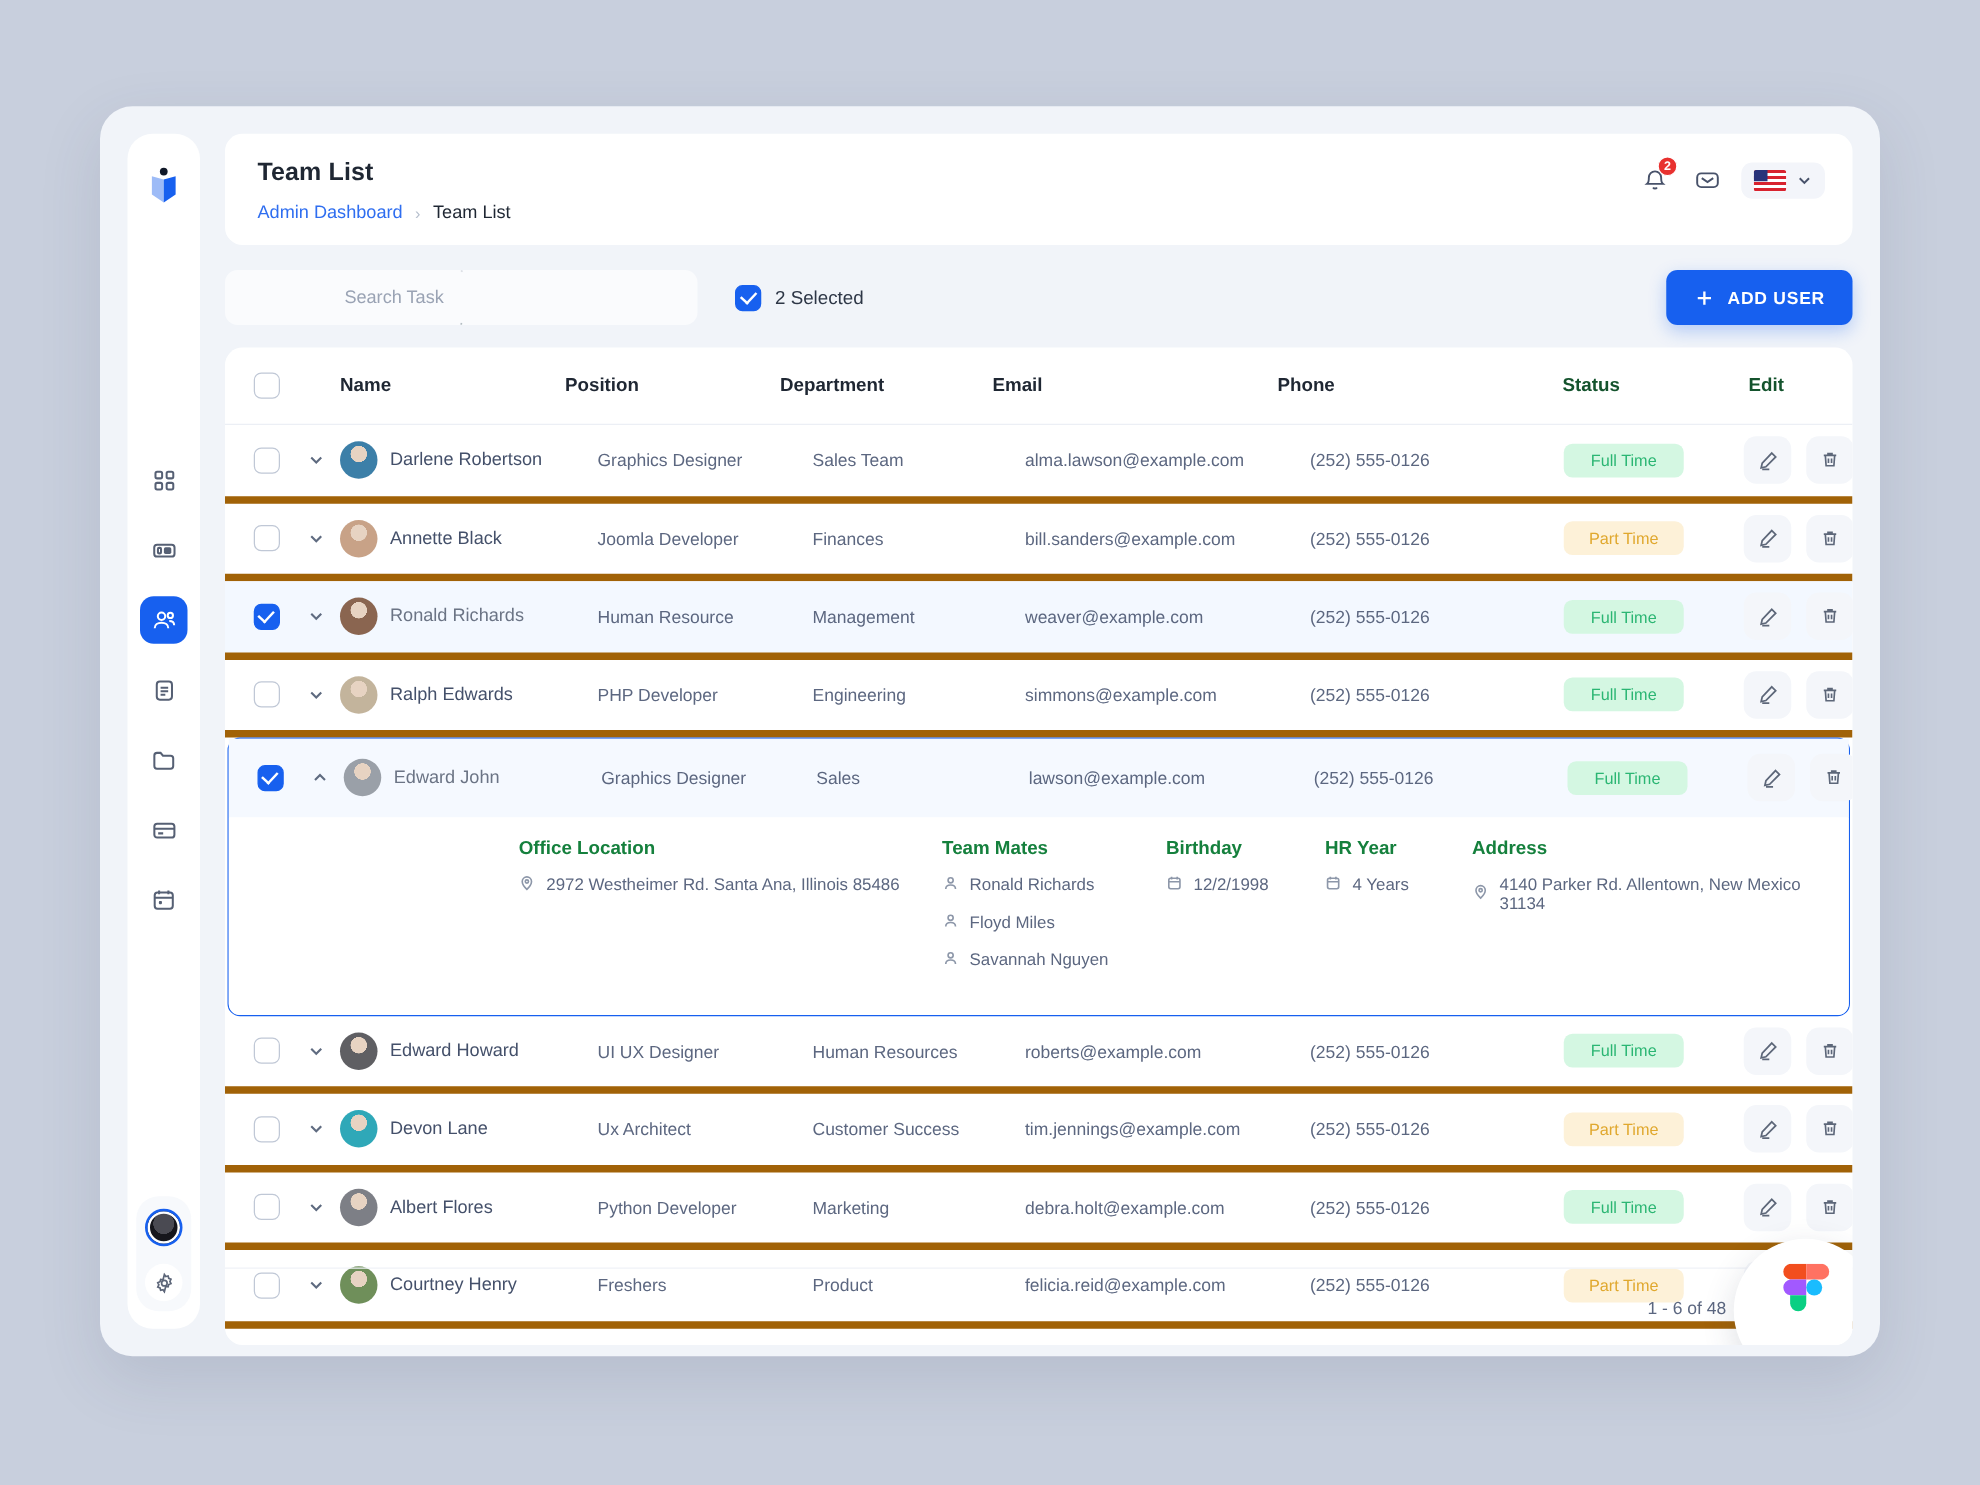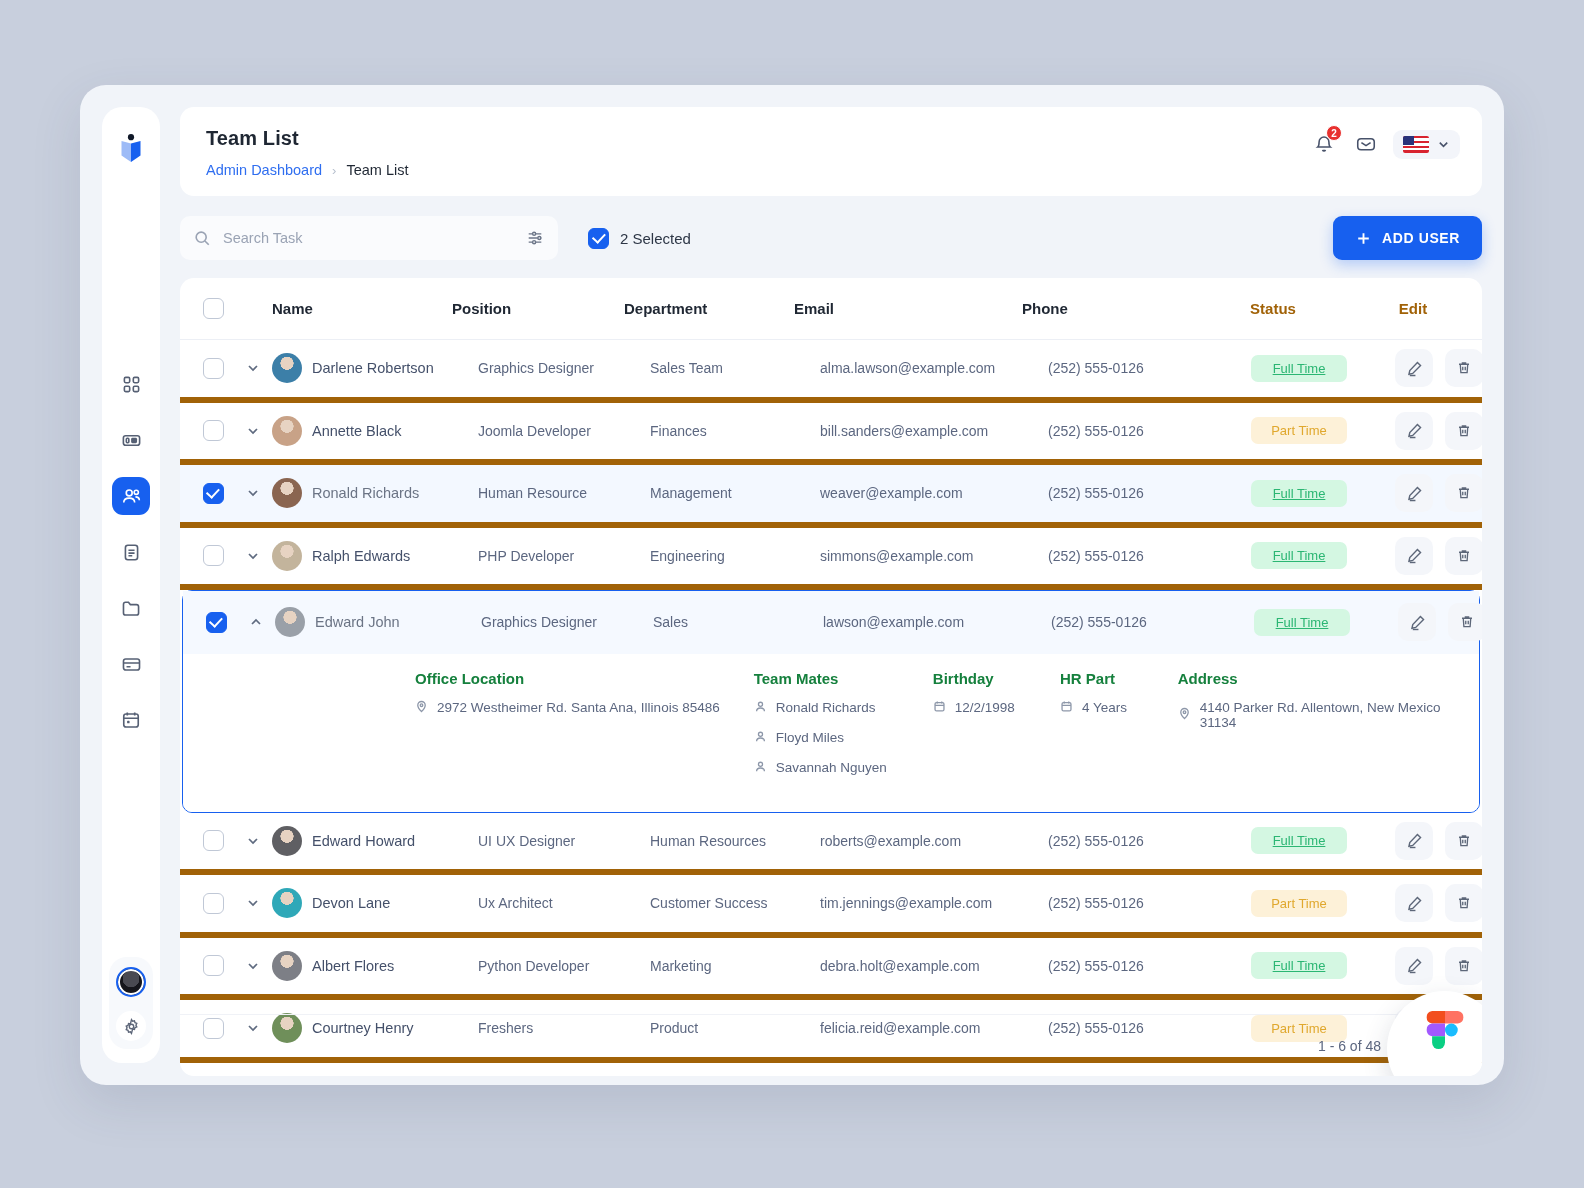--- a/index.html
+++ b/index.html
@@ -73,21 +73,21 @@
   }
   .flag { width:26px; height:17px; border-radius:2px; overflow:hidden; position:relative; background:#fff; }
   .flag .stripes { position:absolute; inset:0;
     background: repeating-linear-gradient(#d8232f 0 2.4px, #fff 2.4px 4.8px); }
   .flag .canton { position:absolute; left:0; top:0; width:11px; height:9px; background:#29337a; }
 
   
   .toolbar { margin-top: 16px; display:flex; align-items:center; height: 52px; }
   .search {
     width: 378px; height: 44px; background:#fafbfd; border-radius: 10px;
-    display:flex; align-items:center; padding: 0 14px; gap: 12px;
+    display:flex; align-items:center; padding: 0 14px; gap: 12px; flex-direction: column;
   }
   .search input {
     flex:1; border:none; outline:none; background:transparent;
     font-size:14.5px; color:#3d4759; font-family:inherit;
   }
   .search input::placeholder { color:#9aa3b4; }
   .sel-wrap { display:flex; align-items:center; gap:11px; margin-left: 30px; }
   .cbox {
     width:21px; height:21px; border-radius:6px; border:1.6px solid #c0c8d6;
     background:#fff; cursor:pointer; flex:none;
@@ -122,31 +122,31 @@
   .c-chev { width: 26px; color:#5f6b80; flex:none; cursor:pointer; display:flex;}
   .c-name { width: 206px; display:flex; align-items:center; gap:10px; flex:none; }
   .c-pos { width: 172px; flex:none; }
   .c-dep { width: 170px; flex:none; }
   .c-mail { width: 228px; flex:none; }
   .c-phone { width: 175px; flex:none; }
   .c-status { width: 152px; flex:none; display:flex; justify-content:center;}
   .c-edit { width: 128px; flex:none; display:flex; justify-content:center; gap:12px;}
   .row.head .c-name,.row.head .c-pos,.row.head .c-dep,.row.head .c-mail,
   .row.head .c-phone { font-size:15px; font-weight:bold; color:#1f2733; }
-  .row.head .c-status,.row.head .c-edit { font-size:15px; font-weight:bold; color:#a16207; }
+  .row.head .c-status,.row.head .c-edit { font-size:15px; font-weight:bold; color:#14532d; }
   .row.head .c-name { padding-left: 26px; }
   .cell { font-size:14px; color:#5c6780; }
   .name-txt { font-size:14.5px; color:#44506a; }
   .row.sel .name-txt, .row.exp .name-txt { color:#6b7485; }
   .avatar { width:30px; height:30px; border-radius:50%; flex:none; background:#dbe2ec; overflow:hidden; }
   .pill {
     font-size:13px; padding:6px 0; width:96px; text-align:center;
     border-radius:7px; font-weight:normal;
   }
-  .pill.full { background:#d4f7e2; color:#2bb673;text-decoration:underline; }
+  .pill.full { background:#d4f7e2; color:#2bb673; }
   .pill.part { background:#fdf1d8; color:#e0a82e; }
   .act {
     width:38px; height:38px; border-radius:10px; background:#f4f6fa;
     display:flex; align-items:center; justify-content:center; color:#5d6779; cursor:pointer;
   }
 
   
   .exp-wrap {
     border: 1.8px solid #1760ef; border-radius: 10px;
     background:#fff; margin: 0 2px;
@@ -541,21 +541,21 @@
         </div>
         <div class="exp-col bday">
           <div class="exp-h">Birthday</div>
           <div class="exp-line">
             <span><svg width="13" height="13" viewBox="0 0 14 14" fill="none" stroke="currentColor" stroke-width="1.4">
                       <rect x="2.2" y="2.8" width="9.6" height="9" rx="1.6"></rect>
                       <path d="M4.6 1.6v2.2M9.4 1.6v2.2M2.2 5.8h9.6"></path>
                     </svg></span>12/2/1998</div>
         </div>
         <div class="exp-col hr">
-          <div class="exp-h">HR Part</div>
+          <div class="exp-h">HR Year</div>
           <div class="exp-line">
             <span><svg width="13" height="13" viewBox="0 0 14 14" fill="none" stroke="currentColor" stroke-width="1.4">
                       <rect x="2.2" y="2.8" width="9.6" height="9" rx="1.6"></rect>
                       <path d="M4.6 1.6v2.2M9.4 1.6v2.2M2.2 5.8h9.6"></path>
                     </svg></span>4 Years</div>
         </div>
         <div class="exp-col addr">
           <div class="exp-h">Address</div>
           <div class="exp-line">
             <span><svg width="13" height="13" viewBox="0 0 14 14" fill="none" stroke="currentColor" stroke-width="1.4">

